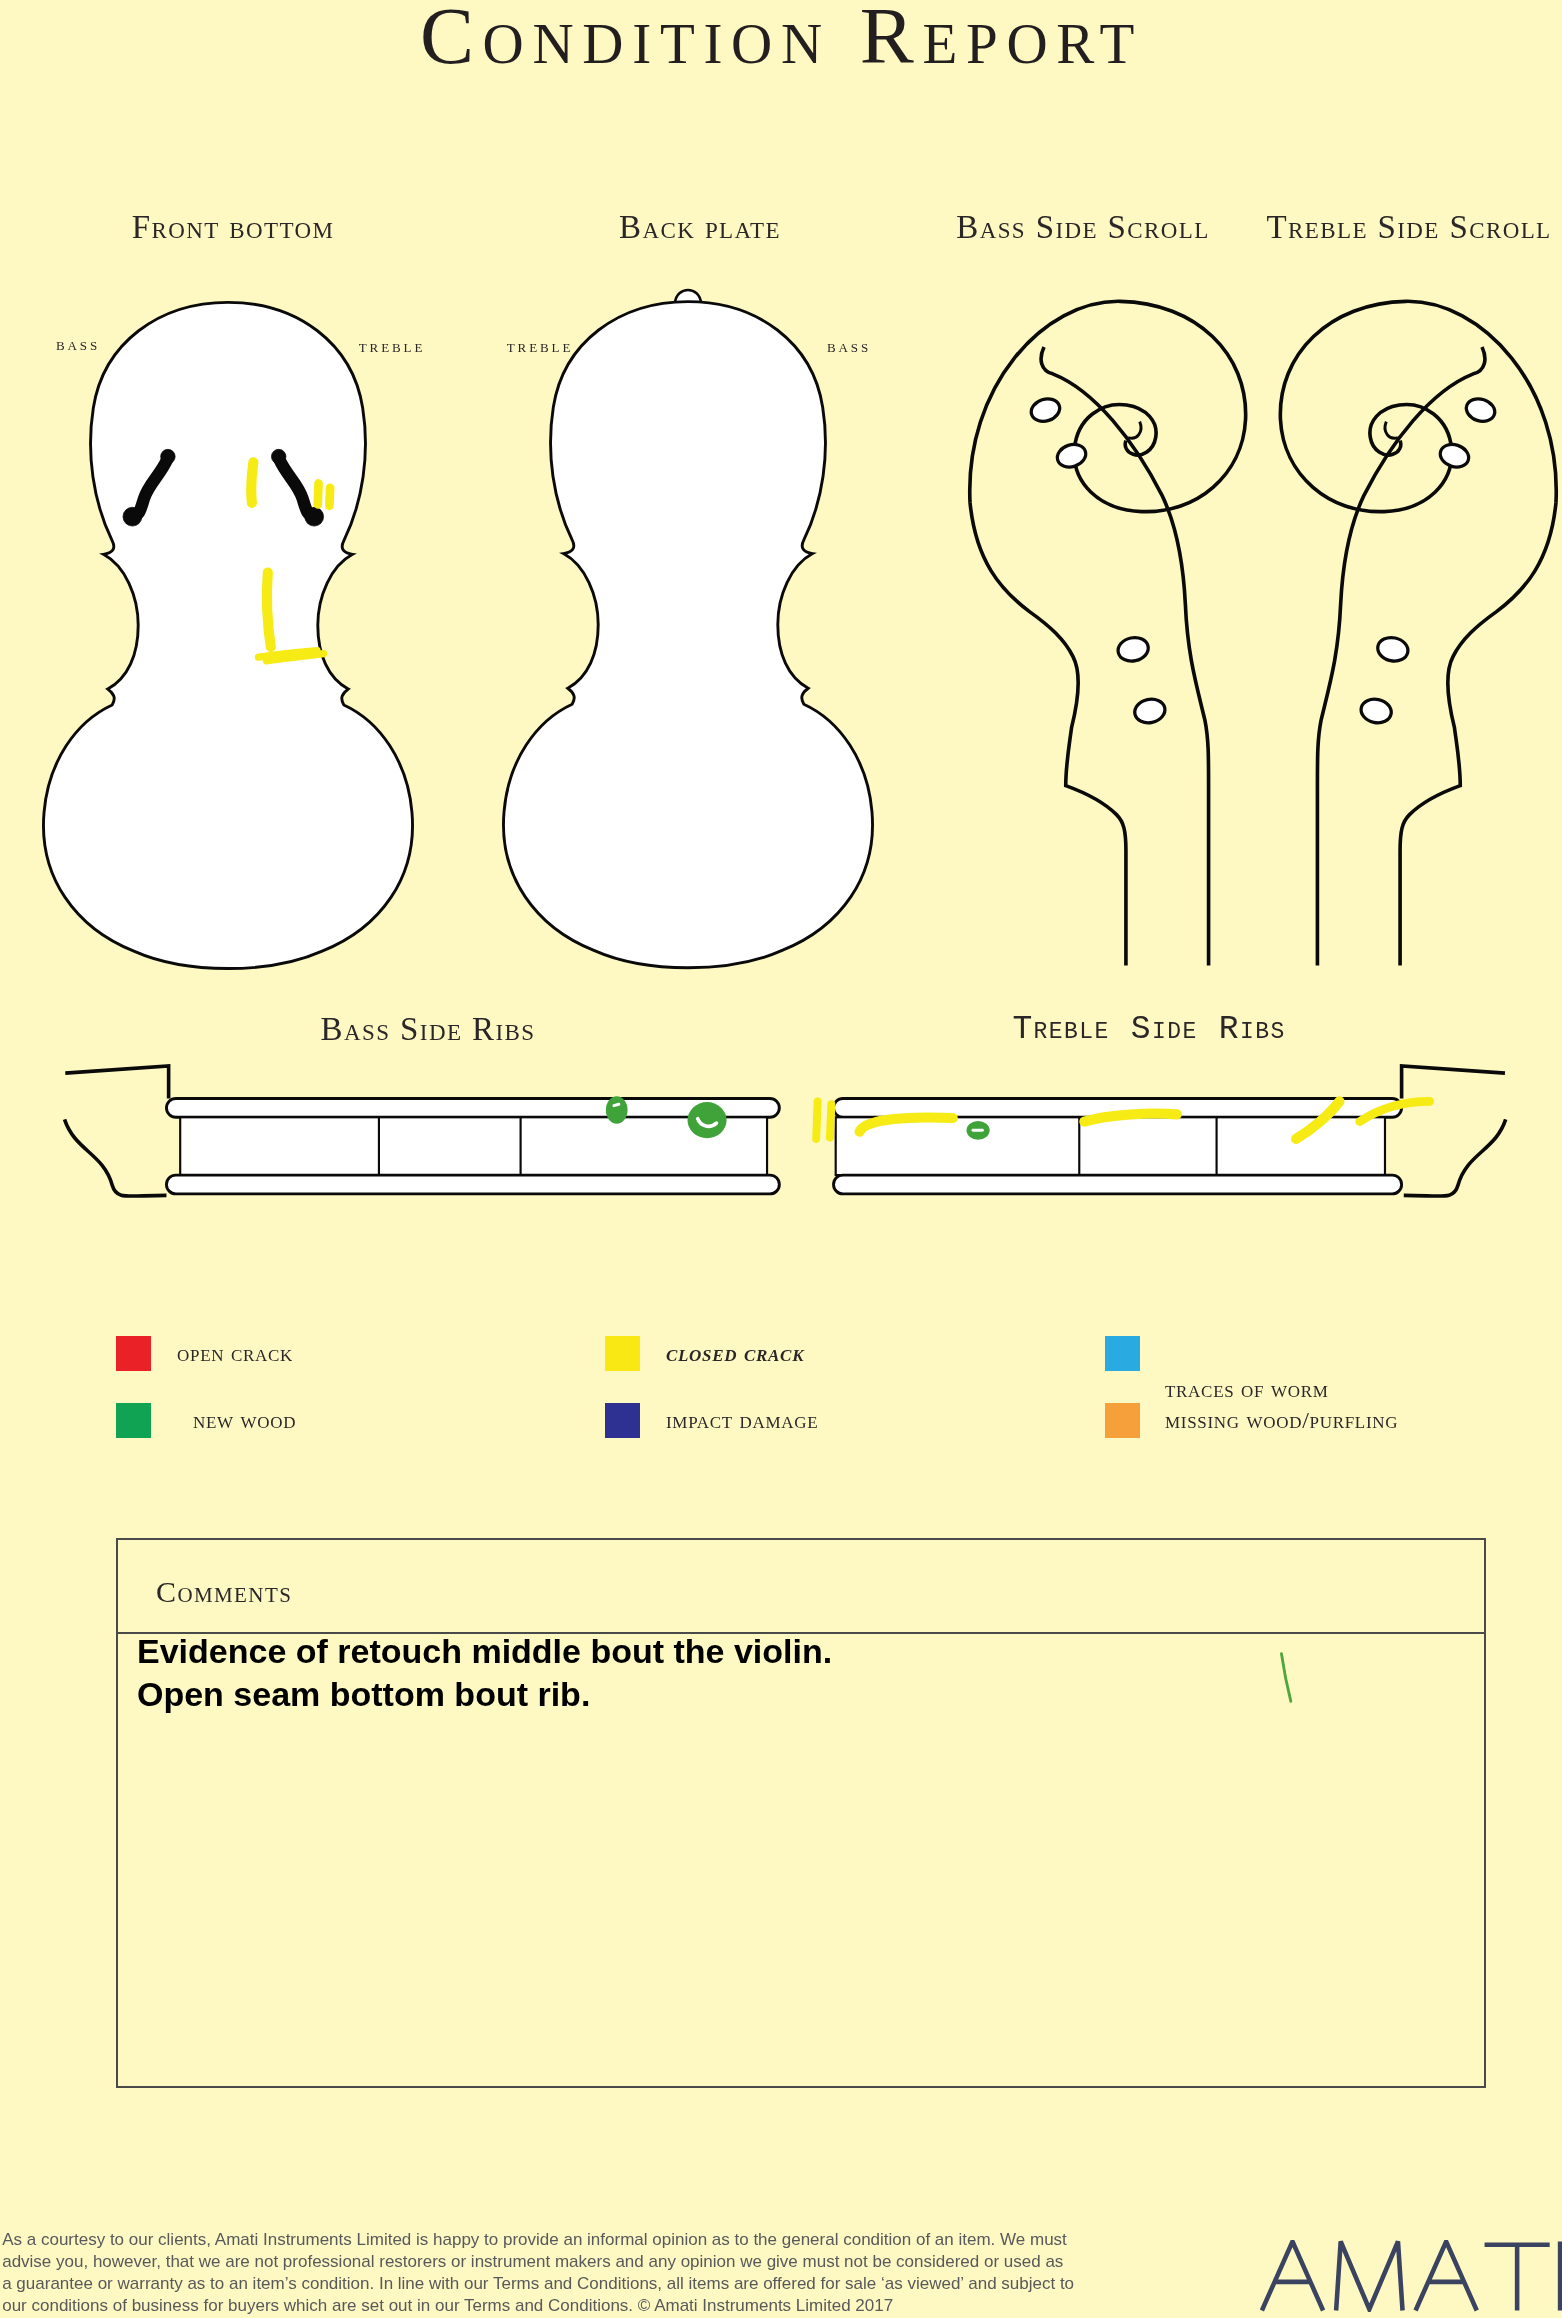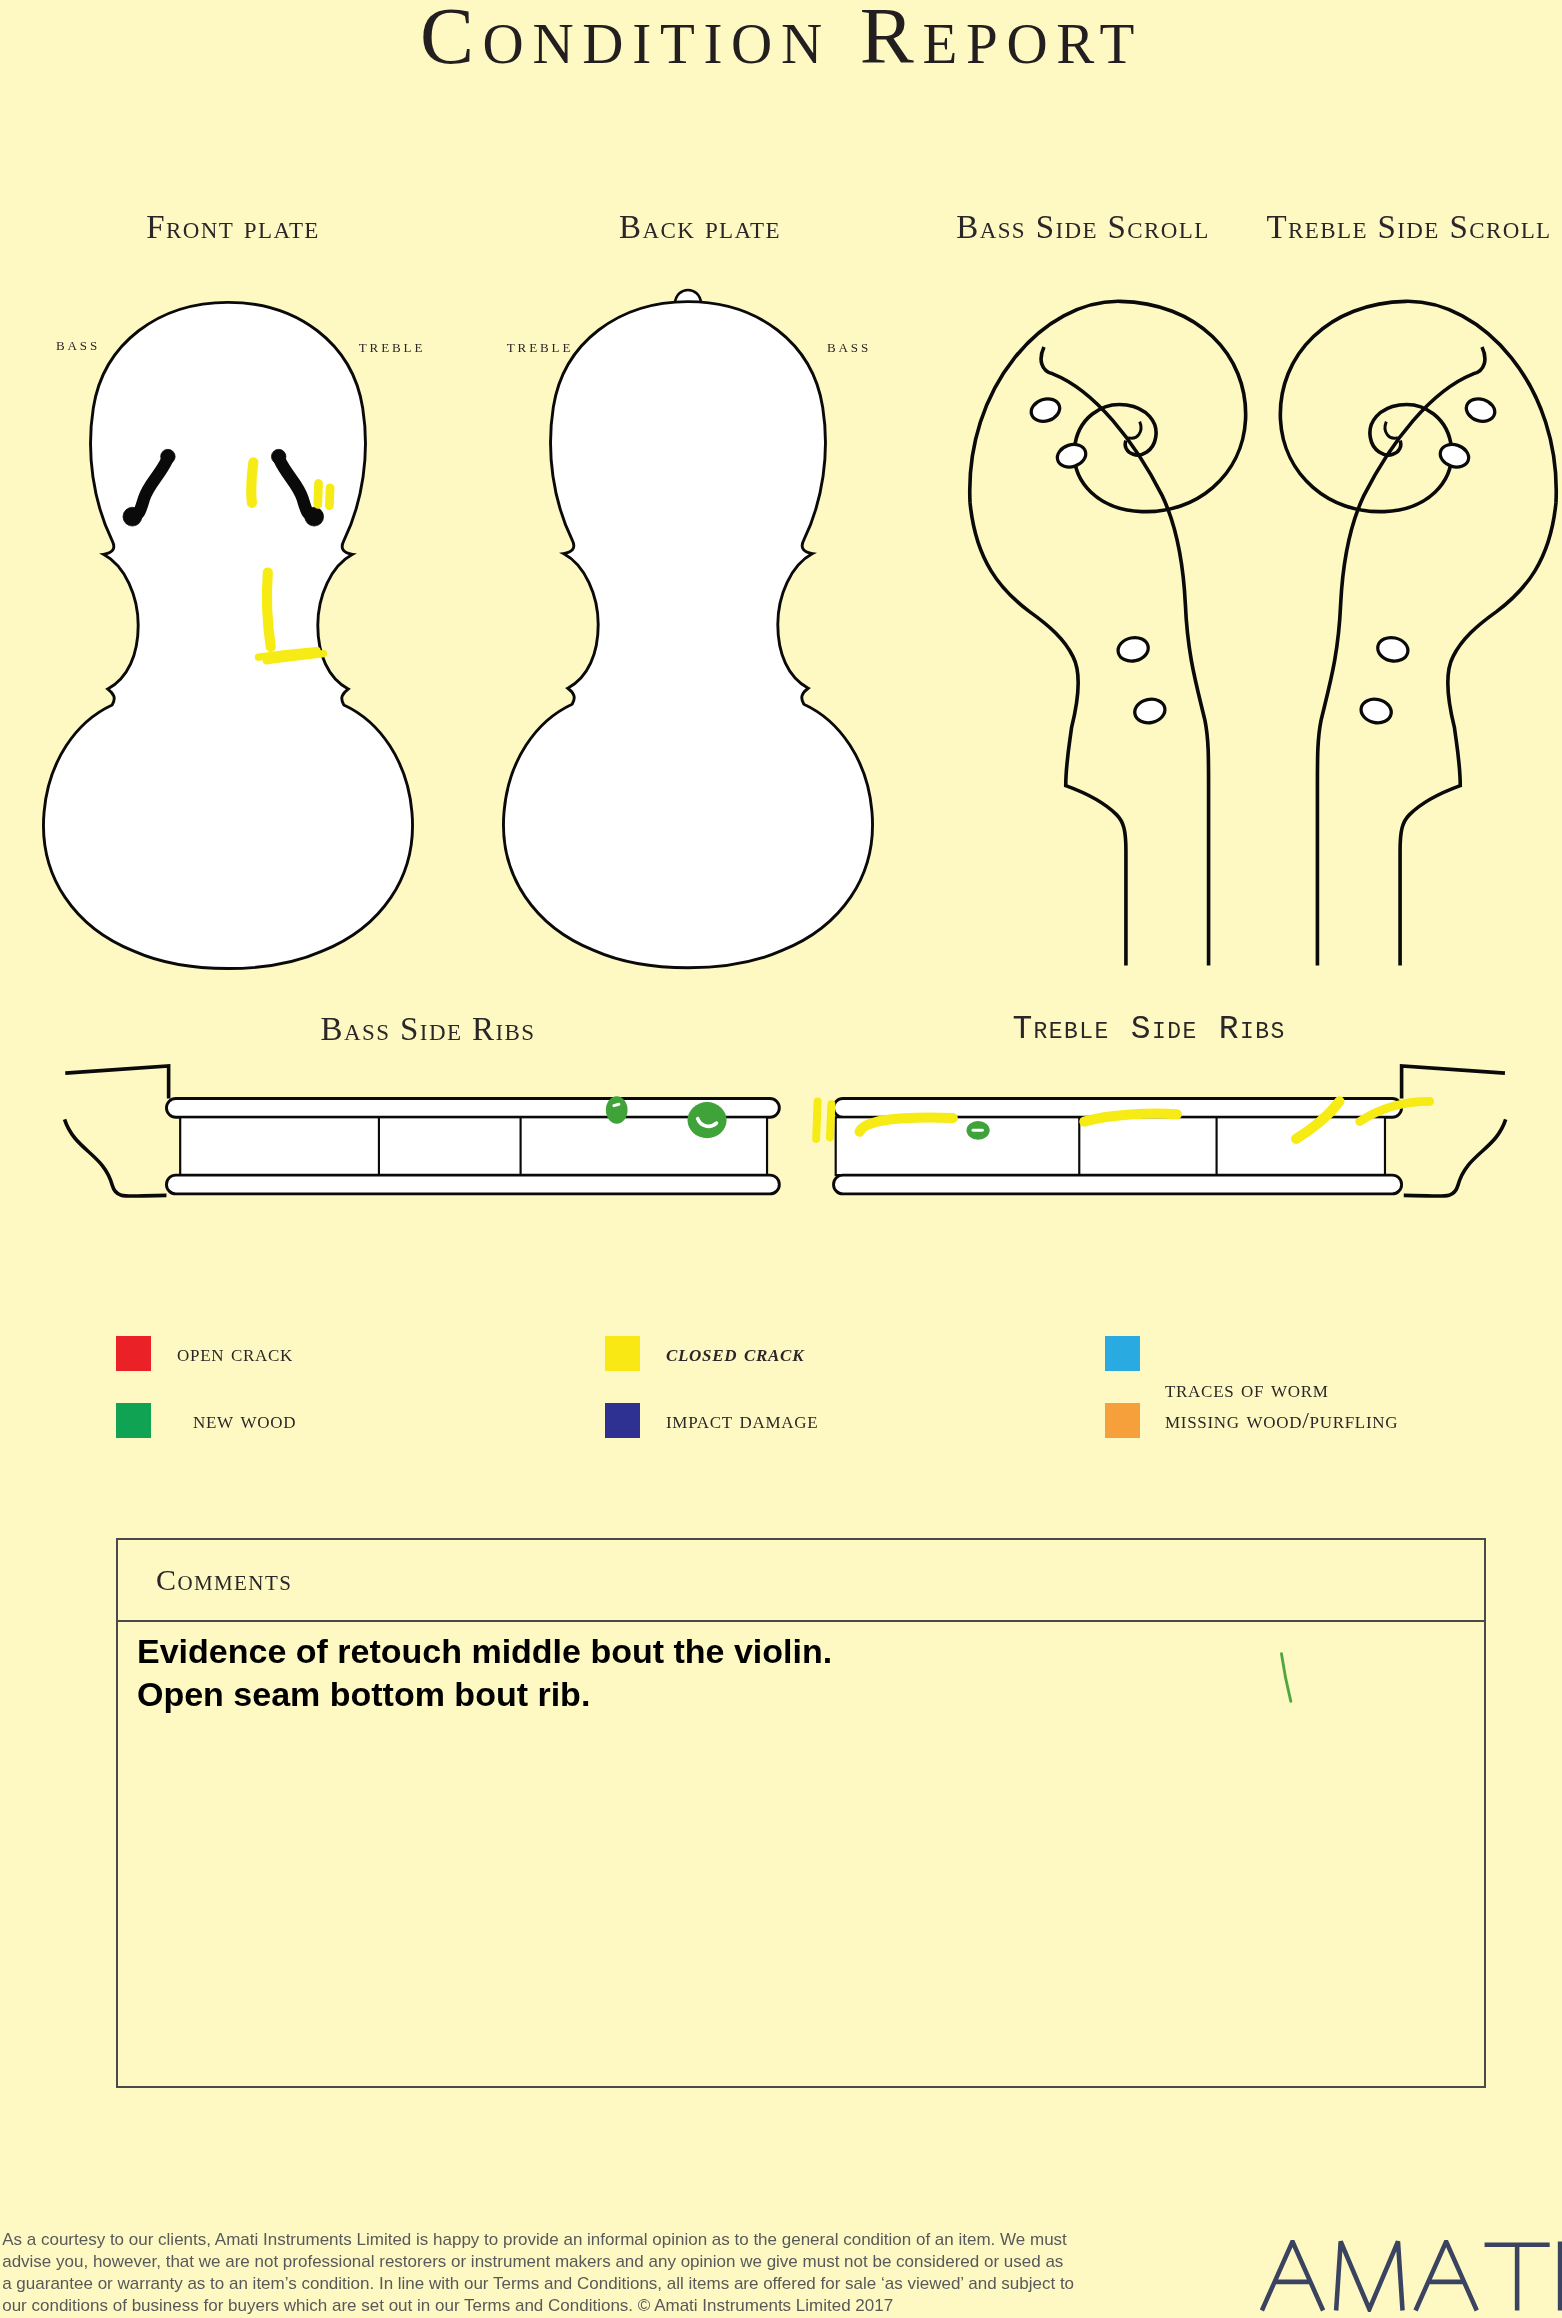--- a/index.html
+++ b/index.html
@@ -10,38 +10,38 @@
          color:#231f20;font-variant:small-caps;white-space:nowrap;}
   .heading{font-size:33px;letter-spacing:1.4px;color:#2b2627;font-variant:small-caps;
            transform:translateX(-50%);white-space:nowrap;}
   .sidelabel{font-size:19px;letter-spacing:2.9px;color:#2b2627;font-variant:small-caps;
              transform:translateX(-50%);white-space:nowrap;}
   .legend-item .swatch{position:absolute;width:35px;height:35px;}
   .legend-item .lab{position:absolute;font-size:24px;letter-spacing:0.7px;color:#2b2627;
                     font-variant:small-caps;line-height:35px;white-space:nowrap;}
   .lab-bold{font-weight:700;font-style:italic;}
   .cbox{left:116px;top:1538px;width:1366px;height:546px;border:2.9px solid #4a4a4a;}
-  .cbox-head{position:absolute;left:0;top:0;width:100%;height:80px;border-bottom:2.9px solid #4a4a4a;text-align:right;}
+  .cbox-head{position:absolute;left:0;top:12px;width:100%;height:80px;border-bottom:2.9px solid #4a4a4a;text-align:right;}
   .cbox-head .ch{position:absolute;left:38px;top:0;line-height:80px;font-size:30px;
                  letter-spacing:1.4px;font-variant:small-caps;color:#2b2627;}
   .cbody{position:absolute;left:19px;top:90px;width:1232px;
          font-family:"Liberation Sans",sans-serif;font-weight:700;font-size:34px;
          line-height:43px;color:#000;}
   .disclaimer{left:2.2px;top:2229px;width:1160px;font-family:"Liberation Sans",sans-serif;
               font-size:17px;line-height:22px;color:#58595B;}
   svg{display:block;}
 </style>
 </head>
 <body>
 
 <div class="page">
 
   <div class="abs title">Condition Report</div>
 
-  <div class="abs heading" style="left:233px;top:209px;">Front plate</div>
+  <div class="abs heading" style="left:233px;top:209px;">Front bottom</div>
   <div class="abs heading" style="left:700px;top:209px;">Back plate</div>
   <div class="abs heading" style="left:1083px;top:209px;">Bass Side Scroll</div>
   <div class="abs heading" style="left:1409px;top:209px;">Treble Side Scroll</div>
   <div class="abs heading" style="left:428px;top:1011px;">Bass Side Ribs</div>
   <div class="abs heading" style="left:1149px;top:1011px;font-family:Liberation Mono, monospace;">Treble Side Ribs</div>
 
   <div class="abs sidelabel" style="left:78px;top:333px;">bass</div>
   <div class="abs sidelabel" style="left:392px;top:335px;">treble</div>
   <div class="abs sidelabel" style="left:540px;top:335px;">treble</div>
   <div class="abs sidelabel" style="left:849px;top:335px;">bass</div>

